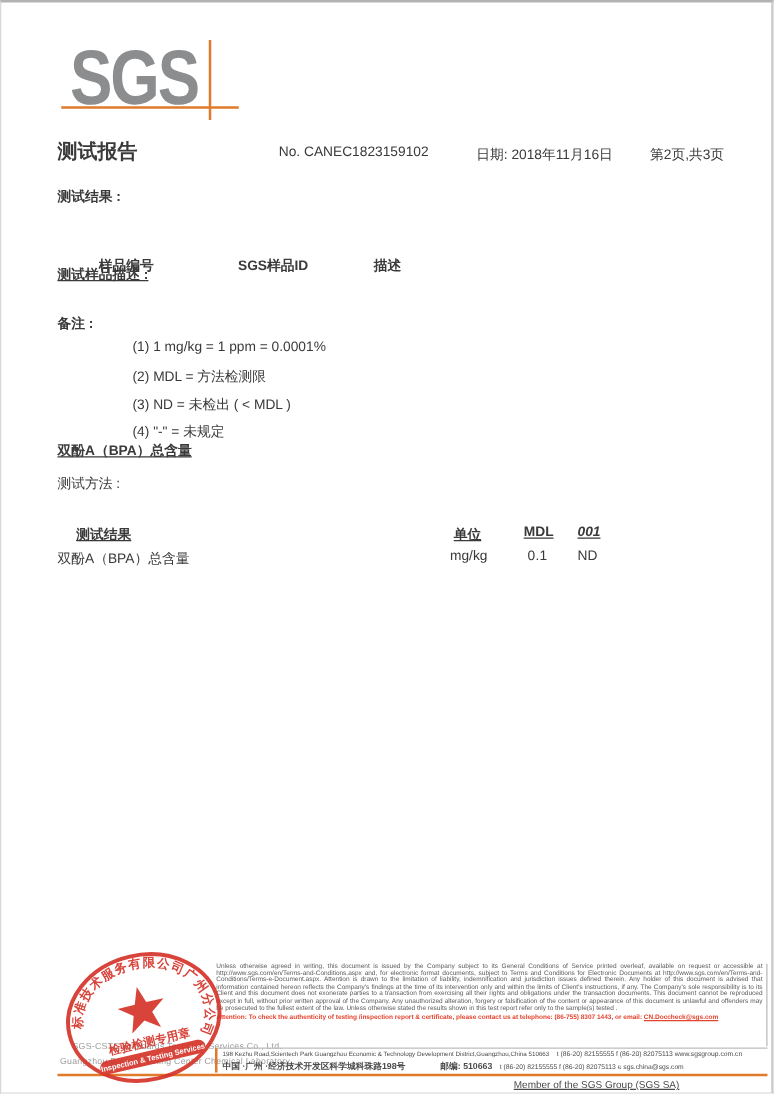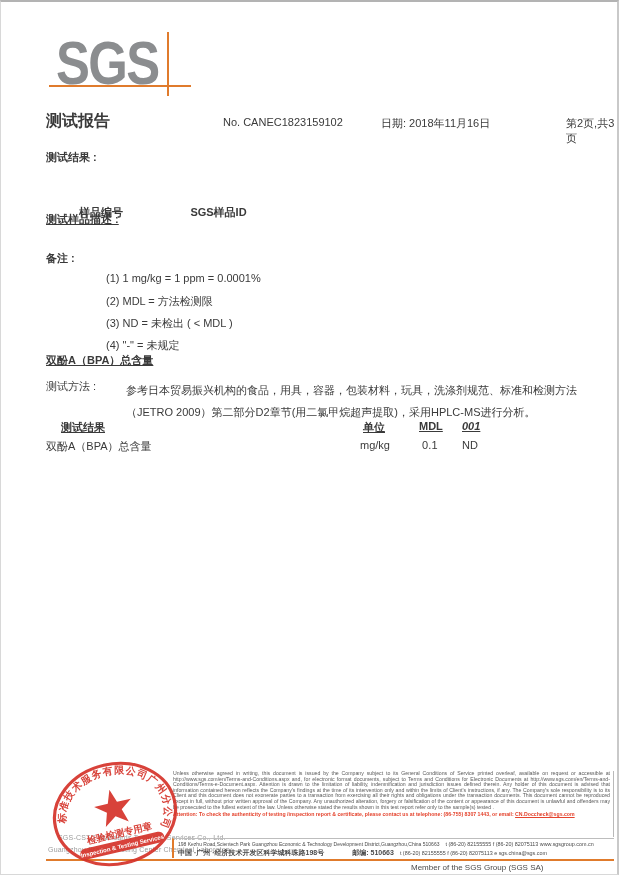--- a/index.html
+++ b/index.html
@@ -45,58 +45,58 @@
                  border-right:1px solid #b9b9b9; padding-right:3px; min-height:66px; }
   .attention { color:#e4432d; font-weight:bold; margin-top:2px; }
   .addr-block { position:absolute; left:171px; top:836px; width:442px;
                 border-top:1px solid #bdbdbd; border-left:2px solid #e07b2c;
                 padding:2px 0 0 4px; color:#4a4a4a; }
   .addr-row { display:flex; align-items:baseline; white-space:nowrap; }
   .addr-en { font-size:5px; }
   .addr-cn { font-size:7px; font-weight:bold; }
   .addr-contact { font-size:5.4px; margin-left:6px; }
   .orange-rule { position:absolute; left:45px; top:857px; width:568px; height:2px; background:#e07b2c; }
-  .member { position:absolute; left:410px; top:861px; font-size:8px; color:#4a4a4a; }
+  .member { position:absolute; left:410px; top:861px; font-size:8px; color:#4a4a4a;text-decoration:underline; }
 
   .mono-nums { letter-spacing:.2px; }
 </style>
 </head>
 <body>
 
 <div class="page">
 
   <div class="abs" style="left:55px; top:30px;">
     <div class="logo-text">SGS</div>
   </div>
   <div class="abs hline" style="left:48px; top:83px; width:142px;"></div>
   <div class="abs vline" style="left:166px; top:30px; height:64px;"></div>
 
   <div class="abs report-title" style="left:45px; top:109px;">测试报告</div>
   <div class="abs hdr-txt" style="left:222px; top:114px;">No. CANEC1823159102</div>
   <div class="abs hdr-txt" style="left:380px; top:114px;text-align:right;">日期: 2018年11月16日</div>
-  <div class="abs hdr-txt" style="left:519px; top:114px;margin-left:46px;">第2页,共3页</div>
+  <div class="abs hdr-txt" style="left:519px; top:114px;">第2页,共3页</div>
 
   <div class="abs t11 bold" style="left:45px; top:148px;">测试结果 :</div>
 
   <div class="abs t11 bold u" style="left:45px; top:178px;margin-top:32px;">测试样品描述 :</div>
 
   <div class="stbl-row t11 bold" style="left:45px; top:203px;">
     <span class="stbl-c1">样品编号</span>
     <span class="stbl-c2">SGS样品ID</span>
+    <span class="stbl-c3">描述</span>
   </div>
 
   <div class="abs t11 bold" style="left:45px; top:249px;">备注 :</div>
   <div class="note-line" style="top:270px;">(1) 1 mg/kg = 1 ppm = 0.0001%</div>
   <div class="note-line" style="top:292px;">(2) MDL = 方法检测限</div>
   <div class="note-line" style="top:314px;">(3) ND = 未检出 ( &lt; MDL )</div>
   <div class="note-line" style="top:336px;">(4) "-" = 未规定</div>
 
   <div class="abs t11 bold u" style="left:45px; top:351px;">双酚A（BPA）总含量</div>
   <div class="abs t11" style="left:45px; top:377px;">测试方法 :</div>
-  <div class="abs t11" style="left:125px; top:377px; width:462px; line-height:22px;">参考日本贸易振兴机构的食品，用具，容器，包装材料，玩具，洗涤剂规范、标准和检测方法（JETRO 2009）第二部分D2章节(用二氯甲烷超声提取)，采用HPLC-MS进行分析。</div>
 
   <div class="abs t11 bold u" style="left:60px; top:418px;">测试结果</div>
   <div class="abs t11 bold u" style="left:362px; top:418px;">单位</div>
   <div class="abs t11 bold u" style="left:418px; top:418px;">MDL</div>
   <div class="abs t11 bold u it" style="left:461px; top:418px;">001</div>
 
   <div class="abs t11" style="left:45px; top:437px;">双酚A（BPA）总含量</div>
   <div class="abs t11" style="left:359px; top:437px;">mg/kg</div>
   <div class="abs t11 mono-nums" style="left:421px; top:437px;">0.1</div>
   <div class="abs t11" style="left:461px; top:437px;">ND</div>

